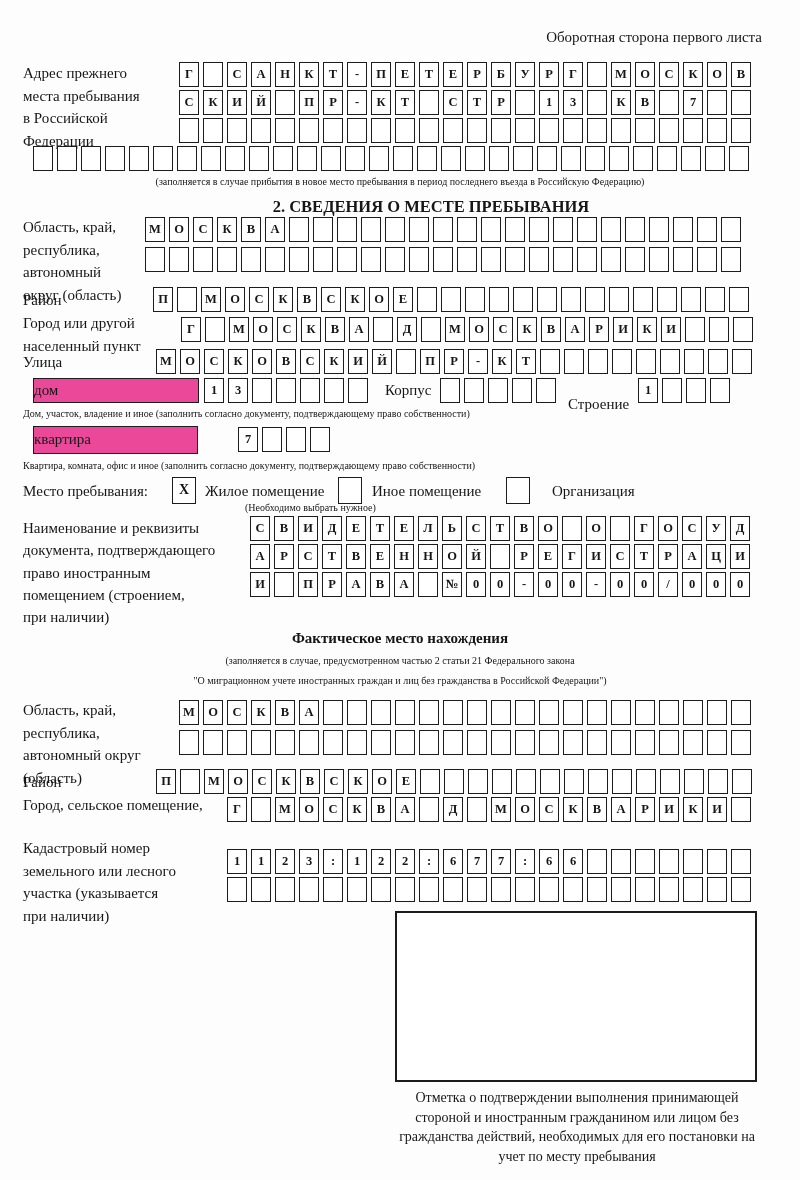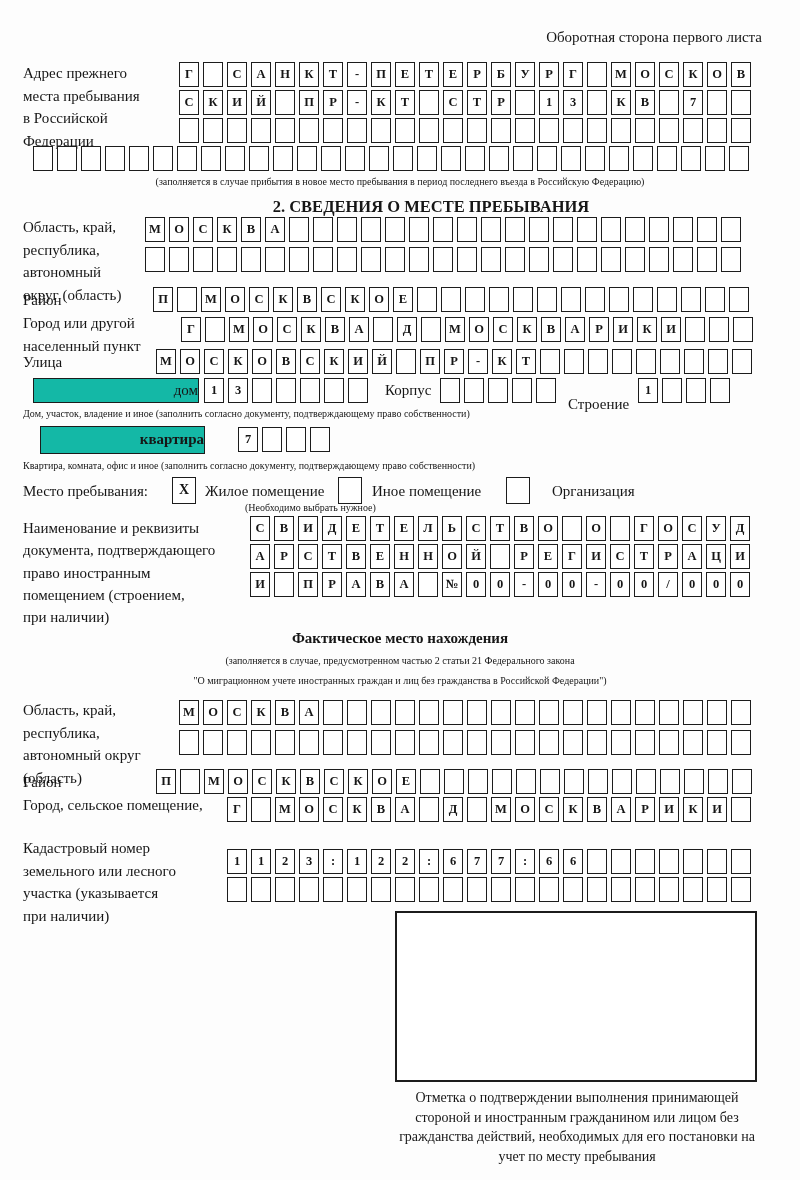--- a/index.html
+++ b/index.html
@@ -15,22 +15,22 @@
   .sect-title{font-size:16.5px;font-weight:bold;padding-left:31px;}
   .sub-title{font-size:15px;font-weight:bold;}
   .cellrow{white-space:nowrap;height:26px;}
   .cell{
     display:inline-block;box-sizing:border-box;width:20px;height:25px;
     border:1.7px solid #1c1c1c;margin-right:4px;vertical-align:top;
     text-align:center;font-size:12.5px;font-weight:bold;line-height:22px;
     background:#fff;
   }
   .namedbox{
-    box-sizing:border-box;border:1.8px solid #1c1c1c;background:#14b8a6;
-    text-align:right;font-size:15px;
+    box-sizing:border-box;border:1.8px solid #1c1c1c;background:#ec4899;
+    text-align:left;font-size:15px;
   }
   .chk{
     display:inline-block;box-sizing:border-box;width:24px;height:27px;
     border:1.7px solid #1c1c1c;background:#fff;text-align:center;
     font-size:14px;font-weight:bold;line-height:24px;vertical-align:middle;
   }
   .stampbox{box-sizing:border-box;border:2px solid #1c1c1c;background:#fff;}
   .caption{font-size:14px;line-height:19.5px;text-align:center;}
 </style>
 </head>
@@ -74,21 +74,21 @@
 <div class="abs cellrow" style="left:156px;top:349px;"><span class="cell">М</span><span class="cell">О</span><span class="cell">С</span><span class="cell">К</span><span class="cell">О</span><span class="cell">В</span><span class="cell">С</span><span class="cell">К</span><span class="cell">И</span><span class="cell">Й</span><span class="cell"></span><span class="cell">П</span><span class="cell">Р</span><span class="cell">-</span><span class="cell">К</span><span class="cell">Т</span><span class="cell"></span><span class="cell"></span><span class="cell"></span><span class="cell"></span><span class="cell"></span><span class="cell"></span><span class="cell"></span><span class="cell"></span><span class="cell"></span></div>
 
 <div class="abs namedbox" style="left:33px;top:378px;width:166px;height:25px;line-height:22px;">дом</div>
 <div class="abs cellrow" style="left:204px;top:378px;"><span class="cell">1</span><span class="cell">3</span><span class="cell"></span><span class="cell"></span><span class="cell"></span><span class="cell"></span><span class="cell"></span></div>
 <div class="abs lbl" style="left:385px;top:379px;">Корпус</div>
 <div class="abs cellrow" style="left:440px;top:378px;"><span class="cell"></span><span class="cell"></span><span class="cell"></span><span class="cell"></span><span class="cell"></span></div>
 <div class="abs lbl" style="left:568px;top:393px;">Строение</div>
 <div class="abs cellrow" style="left:638px;top:378px;"><span class="cell">1</span><span class="cell"></span><span class="cell"></span><span class="cell"></span></div>
 <div class="abs note" style="left:23px;top:408px;">Дом, участок, владение и иное (заполнить согласно документу, подтверждающему право собственности)</div>
 
-<div class="abs namedbox" style="left:40px;top:426px;width:165px;height:28px;line-height:25px;font-weight:bold;">квартира</div>
+<div class="abs namedbox" style="left:33px;top:426px;width:165px;height:28px;line-height:25px;">квартира</div>
 <div class="abs cellrow" style="left:238px;top:427px;"><span class="cell">7</span><span class="cell"></span><span class="cell"></span><span class="cell"></span></div>
 <div class="abs note" style="left:23px;top:460px;">Квартира, комната, офис и иное (заполнить согласно документу, подтверждающему право собственности)</div>
 
 <div class="abs lbl" style="left:23px;top:480px;">Место пребывания:</div>
 <span class="abs chk" style="left:172px;top:477px;">X</span>
 <div class="abs lbl" style="left:205px;top:480px;">Жилое помещение</div>
 <span class="abs chk" style="left:338px;top:477px;"></span>
 <div class="abs lbl" style="left:372px;top:480px;">Иное помещение</div>
 <span class="abs chk" style="left:506px;top:477px;"></span>
 <div class="abs lbl" style="left:552px;top:480px;">Организация</div>

